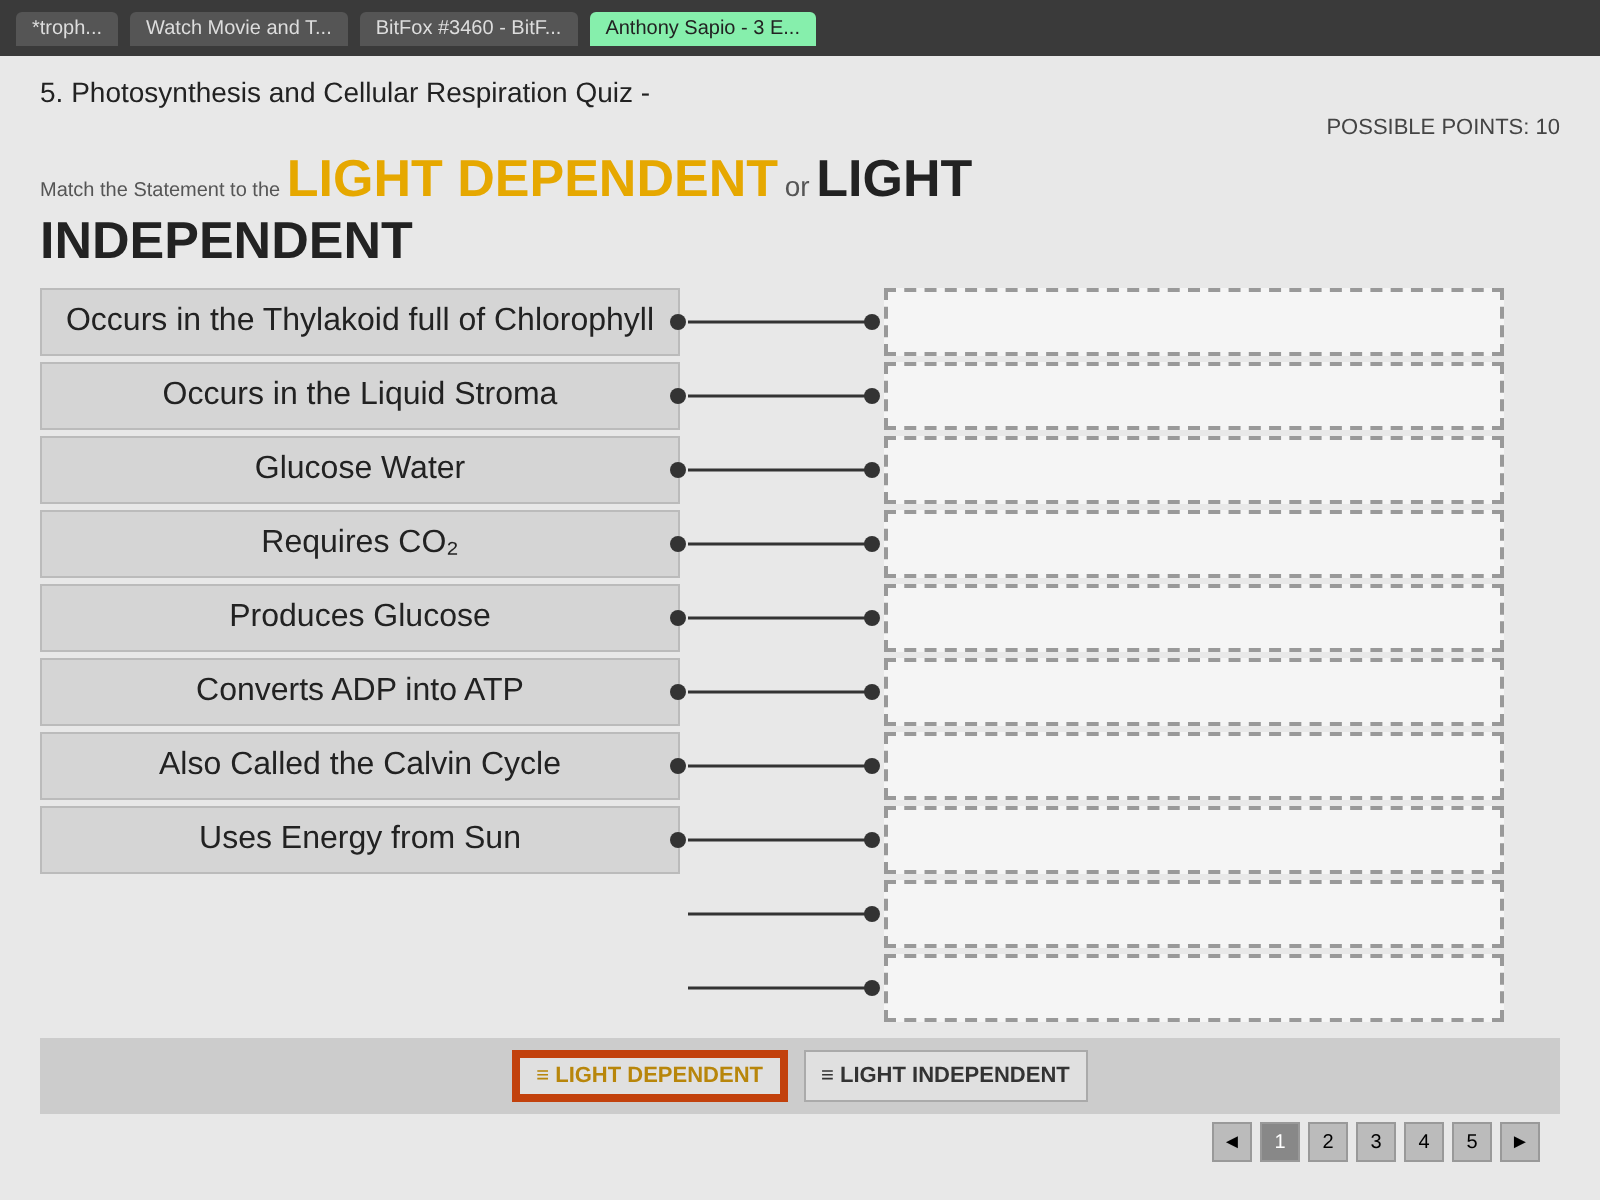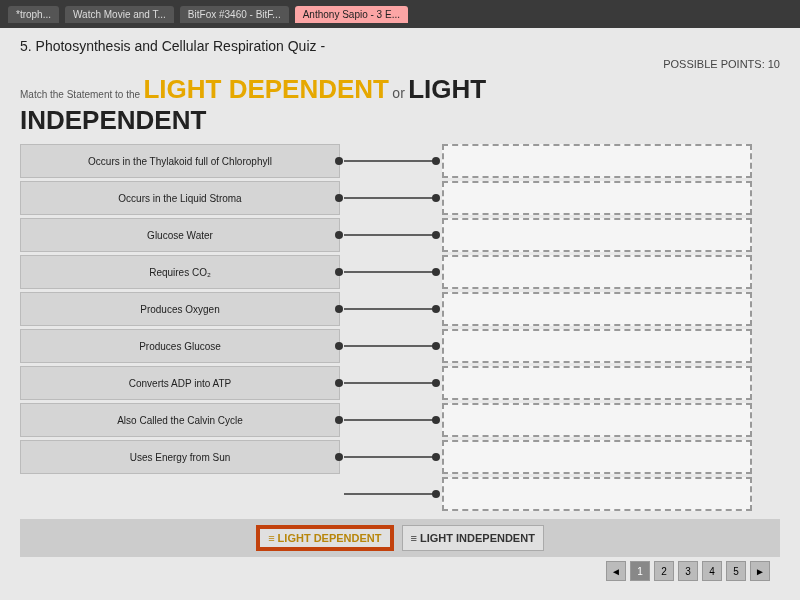--- a/index.html
+++ b/index.html
@@ -27,21 +27,21 @@
       color: #ddd;
       font-size: 10px;
       padding: 3px 8px;
       border-radius: 3px 3px 0 0;
       white-space: nowrap;
       overflow: hidden;
       text-overflow: ellipsis;
       max-width: 130px;
     }
     .tab-item.active {
-      background: #fca5a5;
+      background: #86efac;
       color: #222;
       text-align: right;
     }
 
     
     .main-content {
       background: #e8e8e8;
       padding: 10px 20px;
       height: 572px;
       overflow: hidden;
@@ -102,21 +102,21 @@
       display: flex;
       flex-direction: column;
       gap: 3px;
     }
 
     .statement-box {
       background: #d5d5d5;
       border: 1px solid #bbb;
       padding: 4px 8px;
       text-align: center;
-      font-size: 10px;
+      font-size: 16px;
       color: #222;
       height: 34px;
       display: flex;
       align-items: center;
       justify-content: center;
       position: relative;
     }
 
     
     .connector-area {
@@ -255,24 +255,20 @@
       <div class="statement-box" style="position:relative;">
         <span>Occurs in the Liquid Stroma</span>
         <div class="dot-connector"></div>
       </div>
       <div class="statement-box" style="position:relative;">
         <span>Glucose Water</span>
         <div class="dot-connector"></div>
       </div>
       <div class="statement-box" style="position:relative;">
         <span>Requires CO₂</span>
-        <div class="dot-connector"></div>
-      </div>
-      <div class="statement-box" style="position:relative;">
-        <span>Produces Oxygen</span>
         <div class="dot-connector"></div>
       </div>
       <div class="statement-box" style="position:relative;">
         <span>Produces Glucose</span>
         <div class="dot-connector"></div>
       </div>
       <div class="statement-box" style="position:relative;">
         <span>Converts ADP into ATP</span>
         <div class="dot-connector"></div>
       </div>

